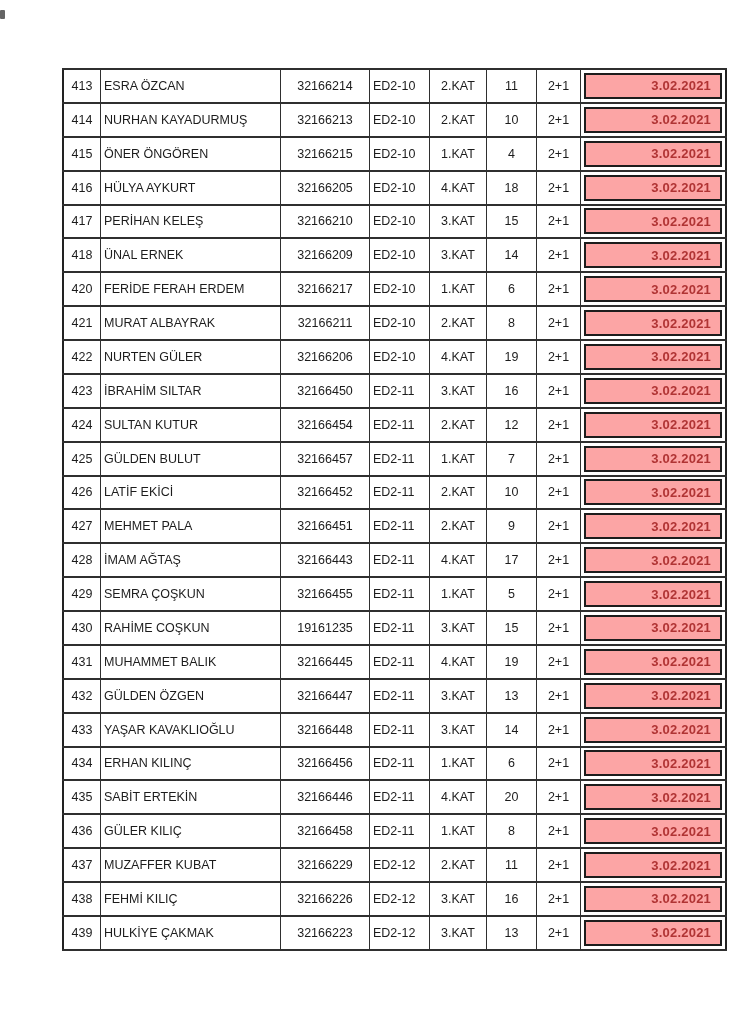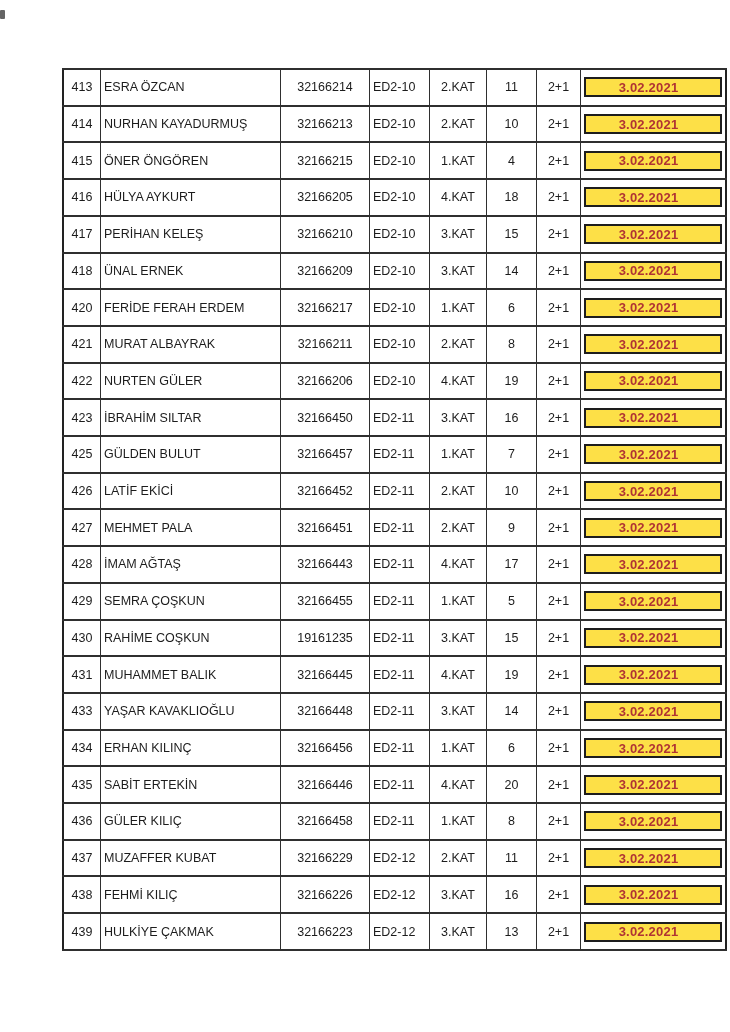--- a/index.html
+++ b/index.html
@@ -53,28 +53,28 @@
   td.col-id    { width: 82px; margin-top: 40px;  }
   td.col-block { width: 53px;  }
   td.col-floor { width: 50px;  }
   td.col-unit  { width: 43px;  }
   td.col-type  { width: 37px;  }
   td.col-date  { width: 138px; border-left-width: 2px; padding: 0 2px; }
   .align-center { text-align: center; }
   .align-left   { text-align: left; }
   .align-right  { text-align: right; }
   .date-box {
-    height: 20px;
+    height: 26px;
     box-sizing: border-box;
     border: 2px solid #1d1d1d;
     display: flex;
     align-items: center;
-    justify-content: center;
+    justify-content: flex-end;
     padding-right: 9px;
-    background: #fde047;
+    background: #fca5a5;
   }
   .date-box span {
     font-weight: 700;
     font-size: 13px;
     color: var(--date-color, #b03434);
     letter-spacing: 0.2px;
   }
 </style>
 </head>
 <body>
@@ -217,20 +217,34 @@
           <td class="col-floor align-center">3.KAT</td>
           <td class="col-unit align-center">16</td>
           <td class="col-type align-center">2+1</td>
           <td class="col-date align-right">
             <div class="date-box">
               <span>3.02.2021</span>
             </div>
           </td>
         </tr>
         <tr>
+          <td class="col-no align-center">424</td>
+          <td class="col-name align-left">SULTAN KUTUR</td>
+          <td class="col-id align-center">32166454</td>
+          <td class="col-block align-left">ED2-11</td>
+          <td class="col-floor align-center">2.KAT</td>
+          <td class="col-unit align-center">12</td>
+          <td class="col-type align-center">2+1</td>
+          <td class="col-date align-right">
+            <div class="date-box">
+              <span>3.02.2021</span>
+            </div>
+          </td>
+        </tr>
+        <tr>
           <td class="col-no align-center">425</td>
           <td class="col-name align-left">GÜLDEN BULUT</td>
           <td class="col-id align-center">32166457</td>
           <td class="col-block align-left">ED2-11</td>
           <td class="col-floor align-center">1.KAT</td>
           <td class="col-unit align-center">7</td>
           <td class="col-type align-center">2+1</td>
           <td class="col-date align-right">
             <div class="date-box">
               <span>3.02.2021</span>
@@ -307,20 +321,34 @@
             </div>
           </td>
         </tr>
         <tr>
           <td class="col-no align-center">431</td>
           <td class="col-name align-left">MUHAMMET BALIK</td>
           <td class="col-id align-center">32166445</td>
           <td class="col-block align-left">ED2-11</td>
           <td class="col-floor align-center">4.KAT</td>
           <td class="col-unit align-center">19</td>
+          <td class="col-type align-center">2+1</td>
+          <td class="col-date align-right">
+            <div class="date-box">
+              <span>3.02.2021</span>
+            </div>
+          </td>
+        </tr>
+        <tr>
+          <td class="col-no align-center">432</td>
+          <td class="col-name align-left">GÜLDEN ÖZGEN</td>
+          <td class="col-id align-center">32166447</td>
+          <td class="col-block align-left">ED2-11</td>
+          <td class="col-floor align-center">3.KAT</td>
+          <td class="col-unit align-center">13</td>
           <td class="col-type align-center">2+1</td>
           <td class="col-date align-right">
             <div class="date-box">
               <span>3.02.2021</span>
             </div>
           </td>
         </tr>
         <tr>
           <td class="col-no align-center">433</td>
           <td class="col-name align-left">YAŞAR KAVAKLIOĞLU</td>

